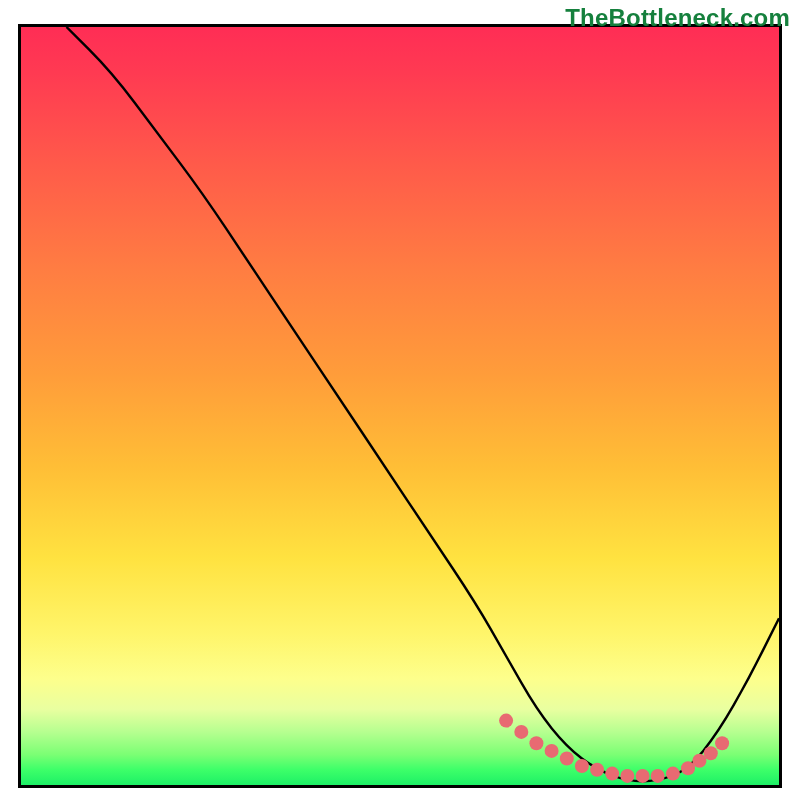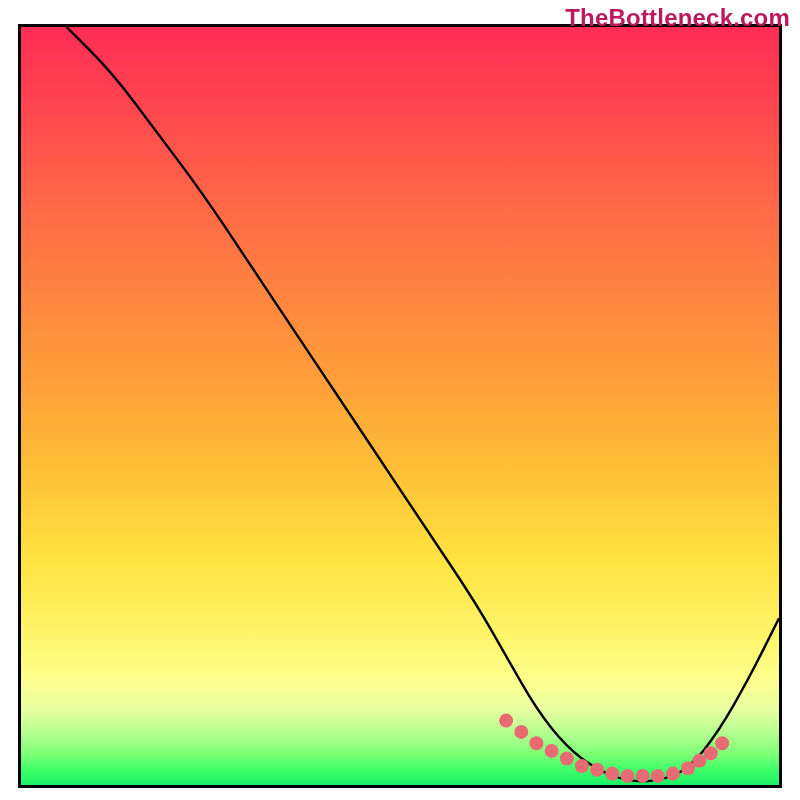--- a/index.html
+++ b/index.html
@@ -15,21 +15,21 @@
     position: relative;
     width: 800px;
     height: 800px;
   }
   .attribution {
     position: absolute;
     top: 4px;
     right: 10px;
     font-size: 24px;
     font-weight: 700;
-    color: #be185d;
+    color: #15803d;
     letter-spacing: 0.2px;
     z-index: 50;
   }
   .plot {
     position: absolute;
     left: 18px;
     top: 24px;
     width: 764px;
     height: 764px;
     box-sizing: border-box;

